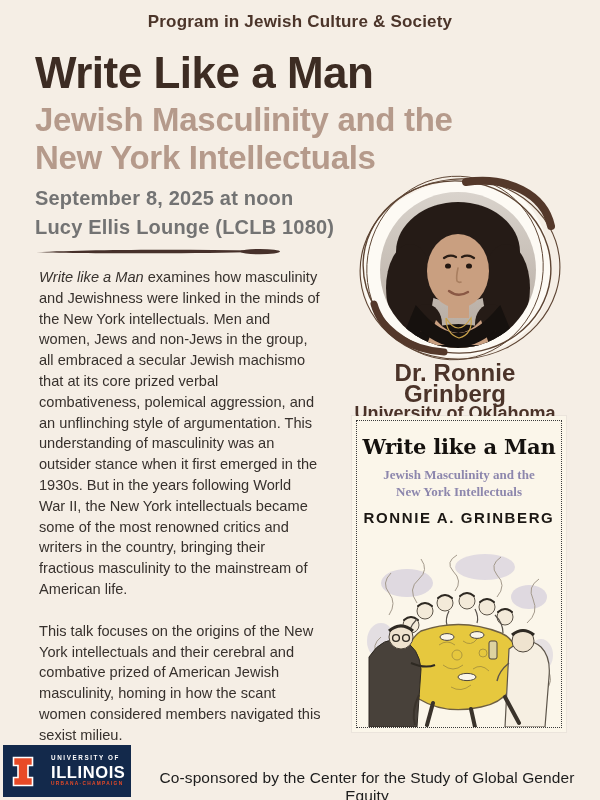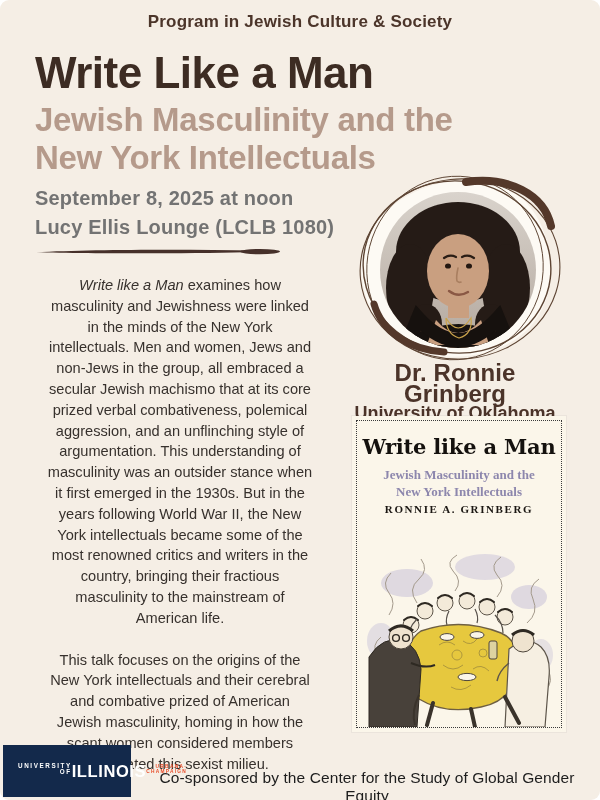--- a/index.html
+++ b/index.html
@@ -1,20 +1,19 @@
 <!DOCTYPE html>
 <html><head>
 <meta charset="utf-8">
 <style>
   html,body{margin:0;padding:0;}
   .poster{
     position:relative;width:600px;height:800px;overflow:hidden;
     background:#f5eee5;
     font-family:"Liberation Sans",sans-serif;
-    border-radius:9px;
   }
   .program-line{
     position:absolute;top:12px;left:0;width:100%;
     text-align:center;font-size:17px;font-weight:700;color:#4c352a;
     letter-spacing:.2px;
   }
   .main-title{
     position:absolute;top:48px;left:35px;
     font-size:44px;font-weight:800;color:#3d2c23;letter-spacing:-.5px;
   }
@@ -24,21 +23,21 @@
   }
   .event-block{
     position:absolute;top:184px;left:35px;
     font-size:20px;font-weight:700;color:#737373;line-height:29px;letter-spacing:.2px;
   }
   .divider{position:absolute;top:246px;left:34px;}
   .body-copy{
     position:absolute;top:263px;left:35px;width:290px;
     font-size:14.6px;line-height:20.8px;color:#37312d;
   }
-  .body-copy p{margin:12px;text-align:center;}
+  .body-copy p{margin:4px;}
   .body-copy p + p{margin-top:21px;}
   .italic-lead{font-style:italic;}
   .photo-group{position:absolute;left:348px;top:168px;width:218px;height:196px;}
   .speaker-caption{
     position:absolute;left:346px;top:362px;width:218px;
     text-align:center;color:#4b3329;
   }
   .speaker-name{font-size:24px;font-weight:800;line-height:21px;letter-spacing:.1px;}
   .speaker-affiliation{font-size:18px;font-weight:700;line-height:18px;}
   .book-cover{
@@ -51,29 +50,29 @@
   }
   .book-title{
     margin-top:13px;font-family:"DejaVu Serif",serif;
     font-size:21px;font-weight:700;color:#14110e;letter-spacing:-.2px;
   }
   .book-subtitle{
     margin-top:8px;font-family:"Liberation Serif",serif;
     font-size:13px;font-weight:700;color:#8d87ad;line-height:16.5px;
   }
   .book-author{
-    margin-top:3px;font-family:Liberation Serif, serif;
-    font-size:11px;font-weight:700;color:#1b1713;letter-spacing:1.6px;
+    margin-top:9px;font-family:Liberation Sans, sans-serif;
+    font-size:15px;font-weight:700;color:#1b1713;letter-spacing:1.6px;
   }
   .book-art{position:absolute;left:2px;right:2px;bottom:0;height:182px;}
   .footer-logo{
     position:absolute;left:3px;top:745px;width:128px;height:52px;
     background:#13294b;display:flex;align-items:center;padding-left:9px;box-sizing:border-box;
   }
-  .logo-text{margin-left:6px;display:flex;line-height:1;text-align:right;}
+  .logo-text{margin-left:17px;display:flex;flex-direction:column;line-height:1;}
   .logo-l1{font-size:6.3px;font-weight:700;color:#ffffff;letter-spacing:1.6px;margin-bottom:2px;}
   .logo-l2{font-size:16.5px;font-weight:700;color:#ffffff;letter-spacing:.6px;}
   .logo-l3{font-size:4.8px;font-weight:700;color:#e84a27;letter-spacing:1.3px;margin-top:2px;}
   .footer-text{
     position:absolute;left:140px;right:6px;top:769px;
     text-align:center;font-size:15.5px;color:#1d1d1d;letter-spacing:.1px;
   }
 </style>
 </head>
 <body>

